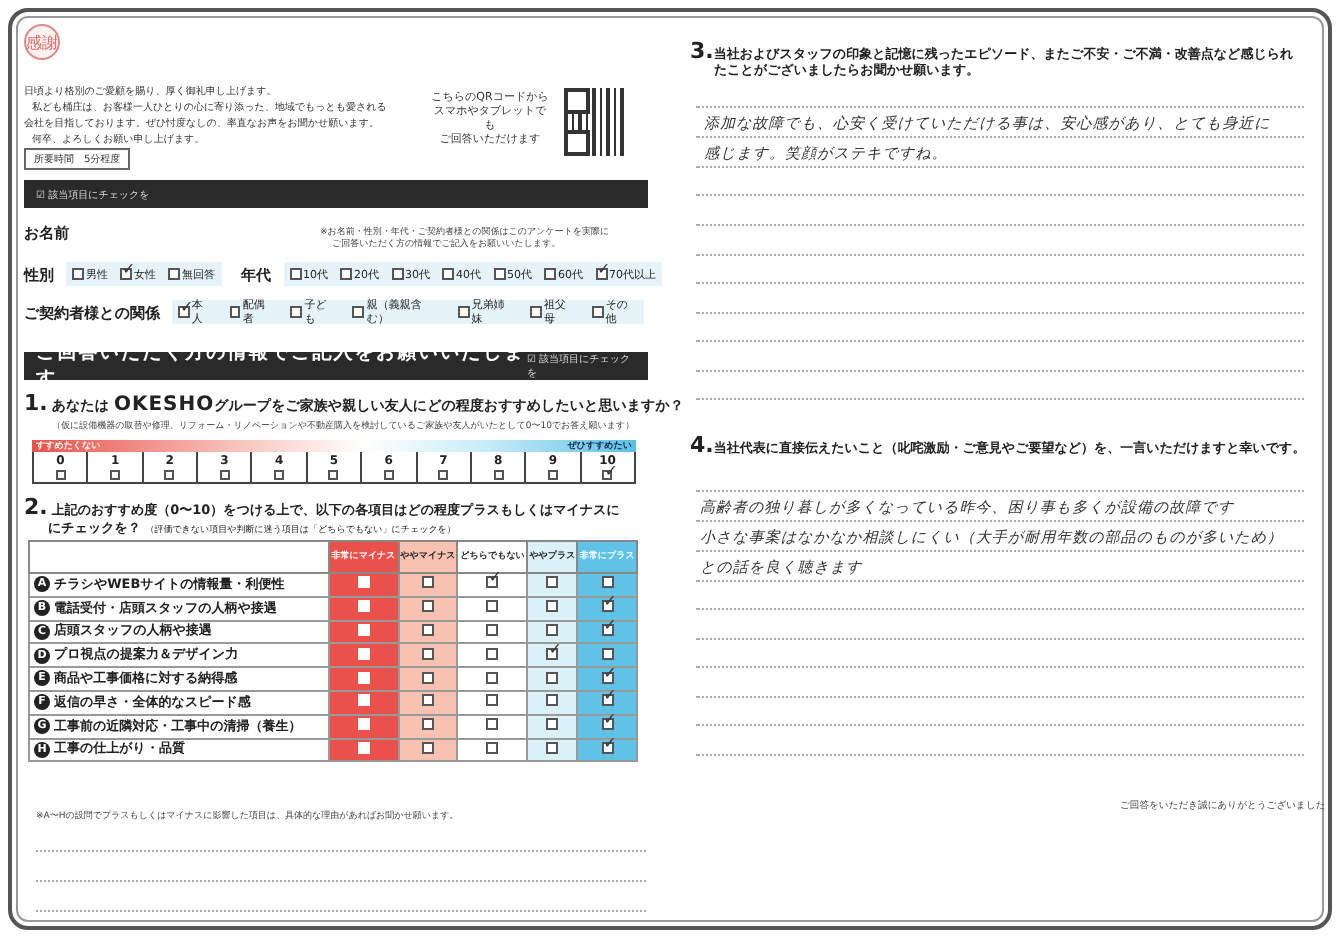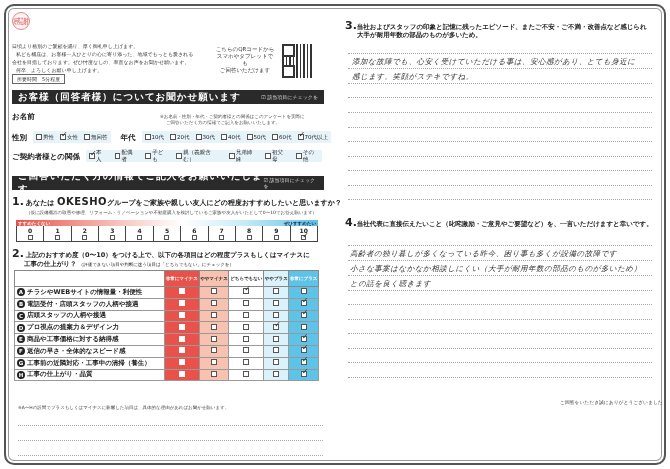--- a/index.html
+++ b/index.html
@@ -67,21 +67,20 @@
 </div>
 <div class="time-box">所要時間　5分程度</div>
 <div class="qr-text">
   <div>こちらのQRコードから</div>
   <div>スマホやタブレットでも</div>
   <div>ご回答いただけます</div>
 </div>
 <div class="qr"></div>
 
 <div class="bar" style="top:90px">
-  <span>お客様（回答者様）についてお聞かせ願います</span>
   <span class="hint">☑ <span>該当項目にチェックを</span></span>
 </div>
 <div class="row" style="top:112px">
   <span class="lab">お名前</span>
 </div>
 <div class="note">
   <div>※お名前・性別・年代・ご契約者様との関係はこのアンケートを実際に</div>
   <div style="padding-left:6px">ご回答いただく方の情報でご記入をお願いいたします。</div>
 </div>
 
@@ -226,21 +225,21 @@
       </div>
     <div class="cell">
         <span>10</span>
         <span class="box on"></span>
       </div>
   </div>
 </div>
 
 <div class="q-head" style="top:249px;font-size:6.5px;line-height:9px">
   <span class="num">2.</span><span>上記のおすすめ度（0〜10）をつける上で、以下の各項目はどの程度プラスもしくはマイナスに</span><br>
-  <span style="padding-left:12px">工事の仕上がり？</span> <span style="font-size:4.5px;font-weight:normal">（評価できない項目や判断に迷う項目は「どちらでもない」にチェックを）</span>
+  <span style="padding-left:12px">にチェックを？</span> <span style="font-size:4.5px;font-weight:normal">（評価できない項目や判断に迷う項目は「どちらでもない」にチェックを）</span>
 </div>
 
 <table class="rate">
   <tbody>
       <tr>
     <th style="border-left:1px solid #888"></th>
     <th class="c0">非常にマイナス</th>
     <th class="c1">ややマイナス</th>
     <th class="c2">どちらでもない</th>
     <th class="c3">ややプラス</th>
@@ -313,21 +312,21 @@
 </tbody>
   </table>
 
 <div class="tiny-note">※A〜Hの設問でプラスもしくはマイナスに影響した項目は、具体的な理由があればお聞かせ願います。</div>
 <div class="dots" style="left:18px;top:425px;width:305px"></div>
 <div class="dots" style="left:18px;top:440px;width:305px"></div>
 <div class="dots" style="left:18px;top:455px;width:305px"></div>
 
 <div class="q-right" style="top:22px">
   <span class="num">3.</span><span>当社およびスタッフの印象と記憶に残ったエピソード、またご不安・ご不満・改善点など感じられ</span><br>
-  <span style="padding-left:12px">大手が耐用年数の部品のものが多いため。</span>
+  <span style="padding-left:12px">たことがございましたらお聞かせ願います。</span>
 </div>
 <div class="dots" style="left:348px;top:53px;width:304px"></div>
 <div class="hw" style="left:352px;top:57px">添加な故障でも、心安く受けていただける事は、安心感があり、とても身近に</div>
 <div class="dots" style="left:348px;top:68px;width:304px"></div>
 <div class="hw" style="left:352px;top:72px">感じます。笑顔がステキですね。</div>
 <div class="dots" style="left:348px;top:83px;width:304px"></div>
 <div class="dots" style="left:348px;top:97px;width:304px"></div>
 <div class="dots" style="left:348px;top:112px;width:304px"></div>
 <div class="dots" style="left:348px;top:127px;width:304px"></div>
 <div class="dots" style="left:348px;top:141px;width:304px"></div>

